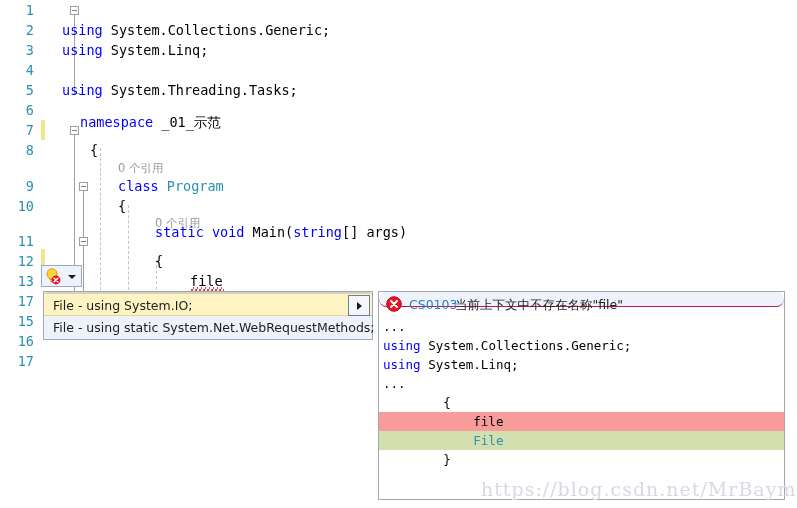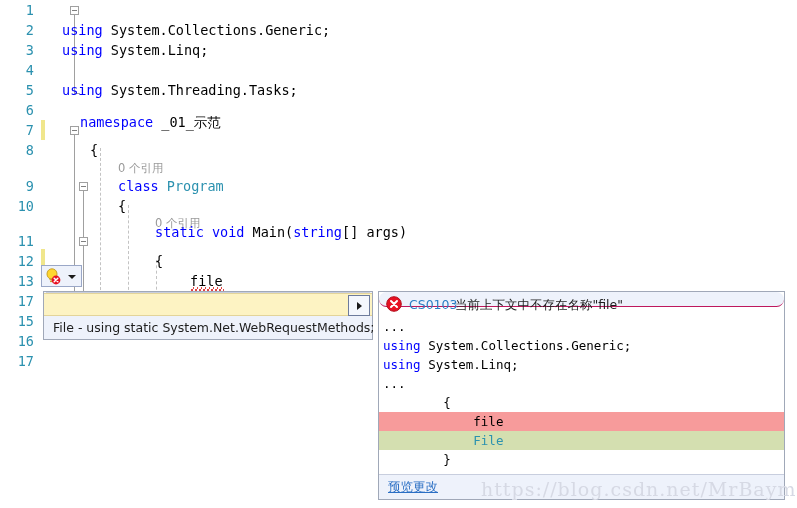--- a/index.html
+++ b/index.html
@@ -339,20 +339,21 @@
     <rect x="5" y="12.6" width="4" height="1.5" fill="#c9a227"></rect>
     <circle cx="11" cy="12" r="4.4" fill="#e81123"></circle>
     <path d="M9.2 10.2 L12.8 13.8 M12.8 10.2 L9.2 13.8" stroke="#ffffff" stroke-width="1.5" stroke-linecap="round"></path>
   </svg>
   <div class="arrow"></div>
 </div>
 
 <div id="ctxmenu">
   <div class="mi-sep"></div>
   <div class="mi sel">
+    <span>File - using System.IO;</span>
     <span class="submenu-btn"></span>
   </div>
   <div class="mi">
     <span>File - using static System.Net.WebRequestMethods;</span>
   </div>
 </div>
 
 <div id="preview">
   <div id="pv-header">
     <svg class="err-icon" viewBox="0 0 16 16">
@@ -368,18 +369,15 @@
     <div class="dl"><span class="kw">using</span><span> </span><span>System.Collections.Generic;</span></div>
     <div class="dl"><span class="kw">using</span><span> </span><span>System.Linq;</span></div>
     <div class="dl"><span>...</span></div>
     <div class="dl"><span>        {</span></div>
     <div class="dl del"><span>            file</span></div>
     <div class="dl add"><span class="typ">            File</span></div>
     <div class="dl"><span>        }</span></div>
 
   </div>
 
-  <div id="pv-footer">
-    <span class="link">预览更改</span>
-  </div>
 </div>
 
 <div id="watermark">https://blog.csdn.net/MrBaymax</div>
 
 </body></html>

